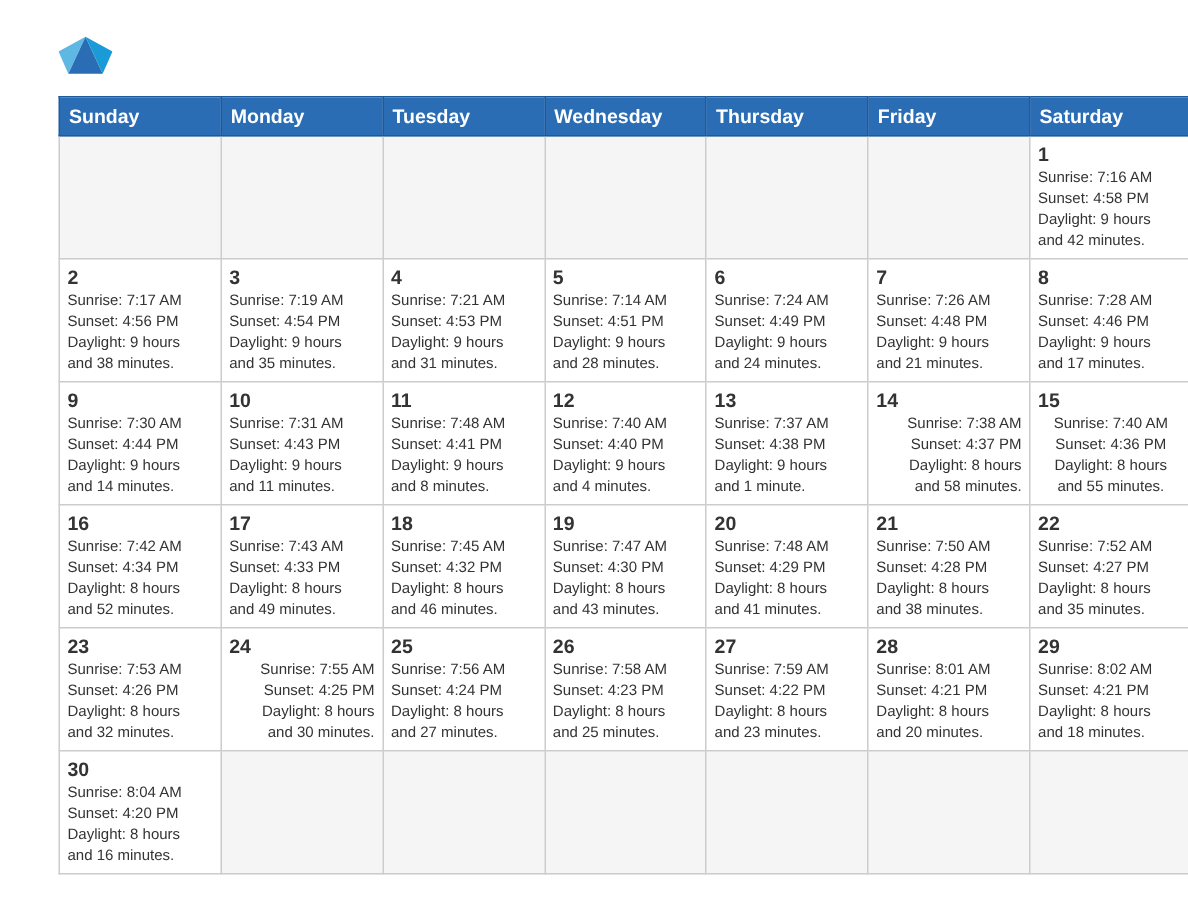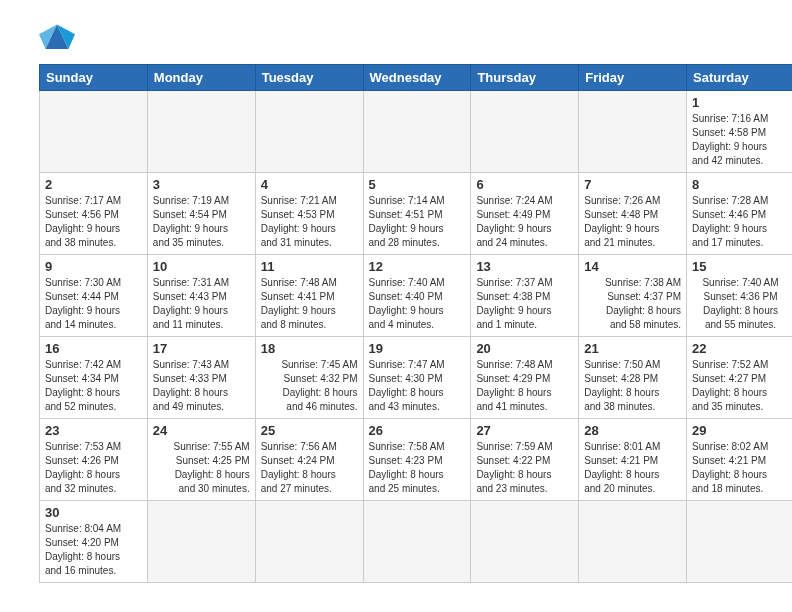--- a/index.html
+++ b/index.html
@@ -254,21 +254,21 @@
           </td>
           <td>
             <span class="day-number">17</span>
             <div class="day-info" style="white-space: pre-line;">Sunrise: 7:43 AM
 Sunset: 4:33 PM
 Daylight: 8 hours
 and 49 minutes.</div>
           </td>
           <td>
             <span class="day-number">18</span>
-            <div class="day-info" style="white-space: pre-line; text-align: right;">Sunrise: 7:45 AM
+            <div class="day-info" style="white-space: pre-line;">Sunrise: 7:45 AM
 Sunset: 4:32 PM
 Daylight: 8 hours
 and 46 minutes.</div>
           </td>
           <td>
             <span class="day-number">19</span>
             <div class="day-info" style="white-space: pre-line;">Sunrise: 7:47 AM
 Sunset: 4:30 PM
 Daylight: 8 hours
 and 43 minutes.</div>

